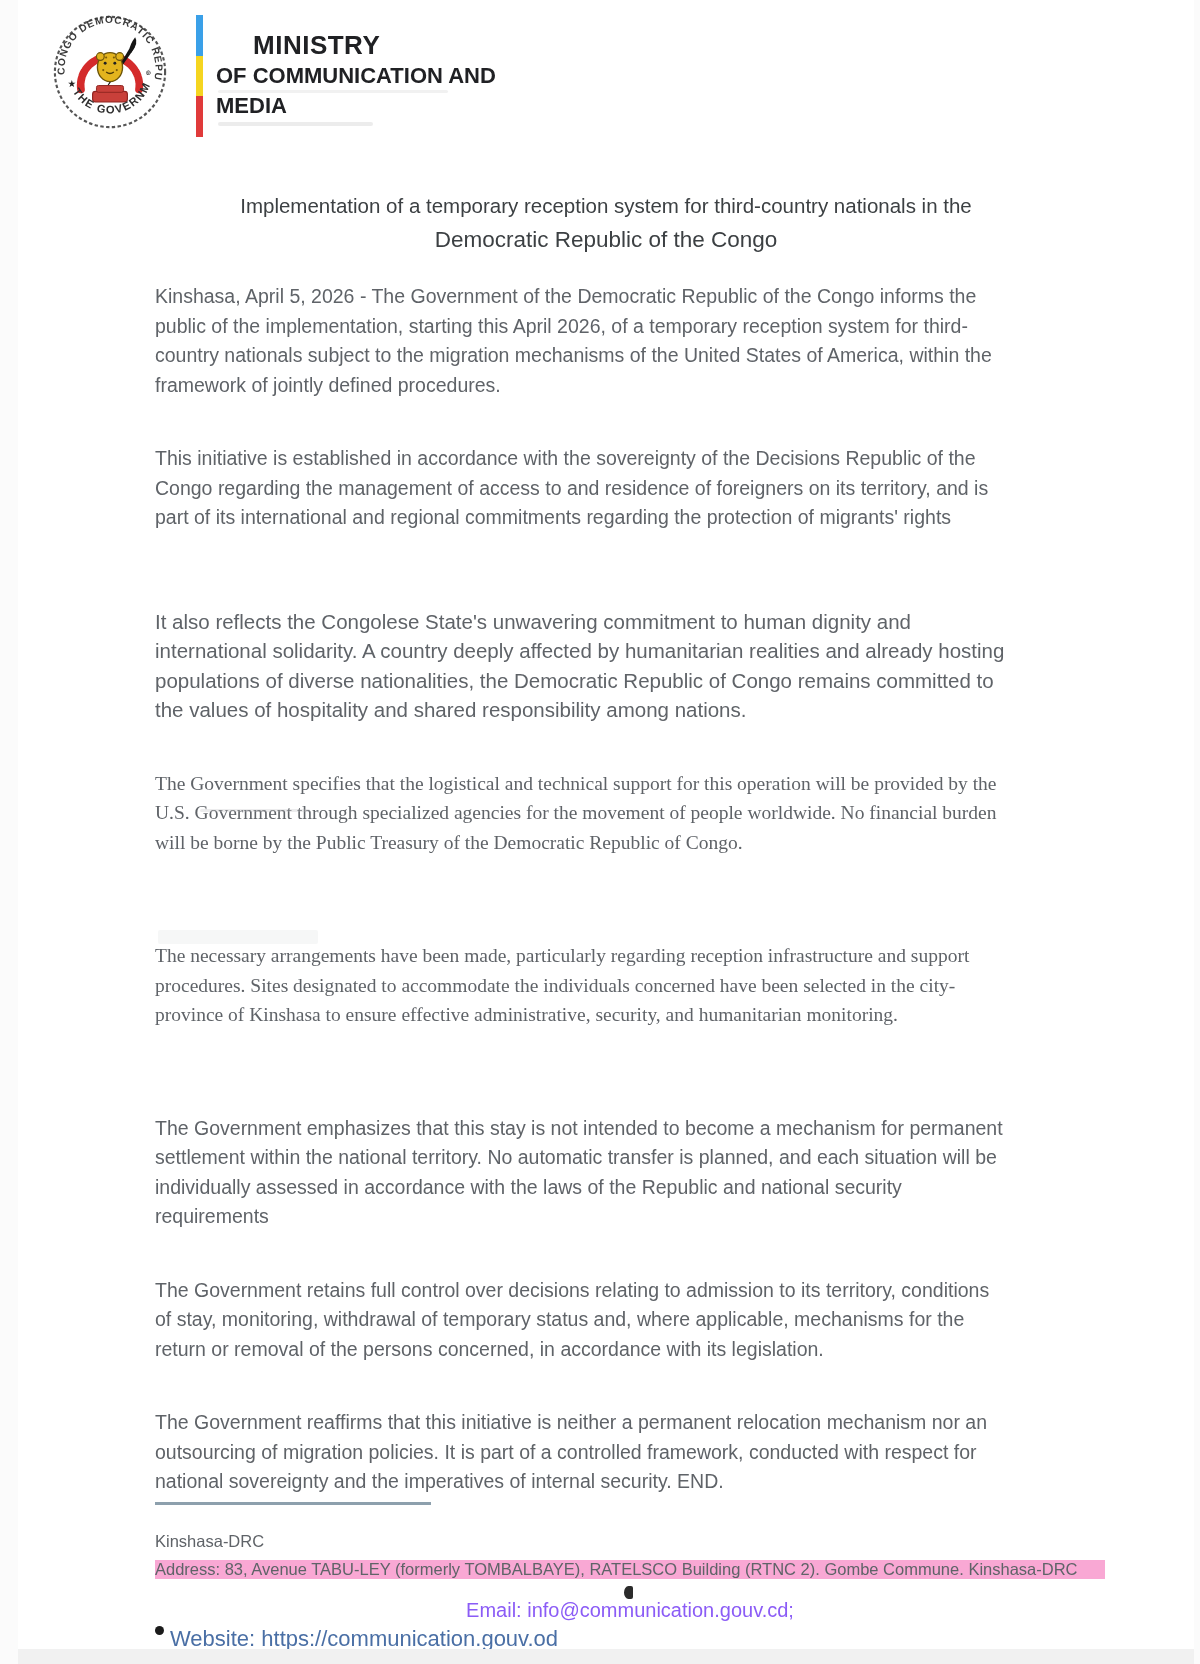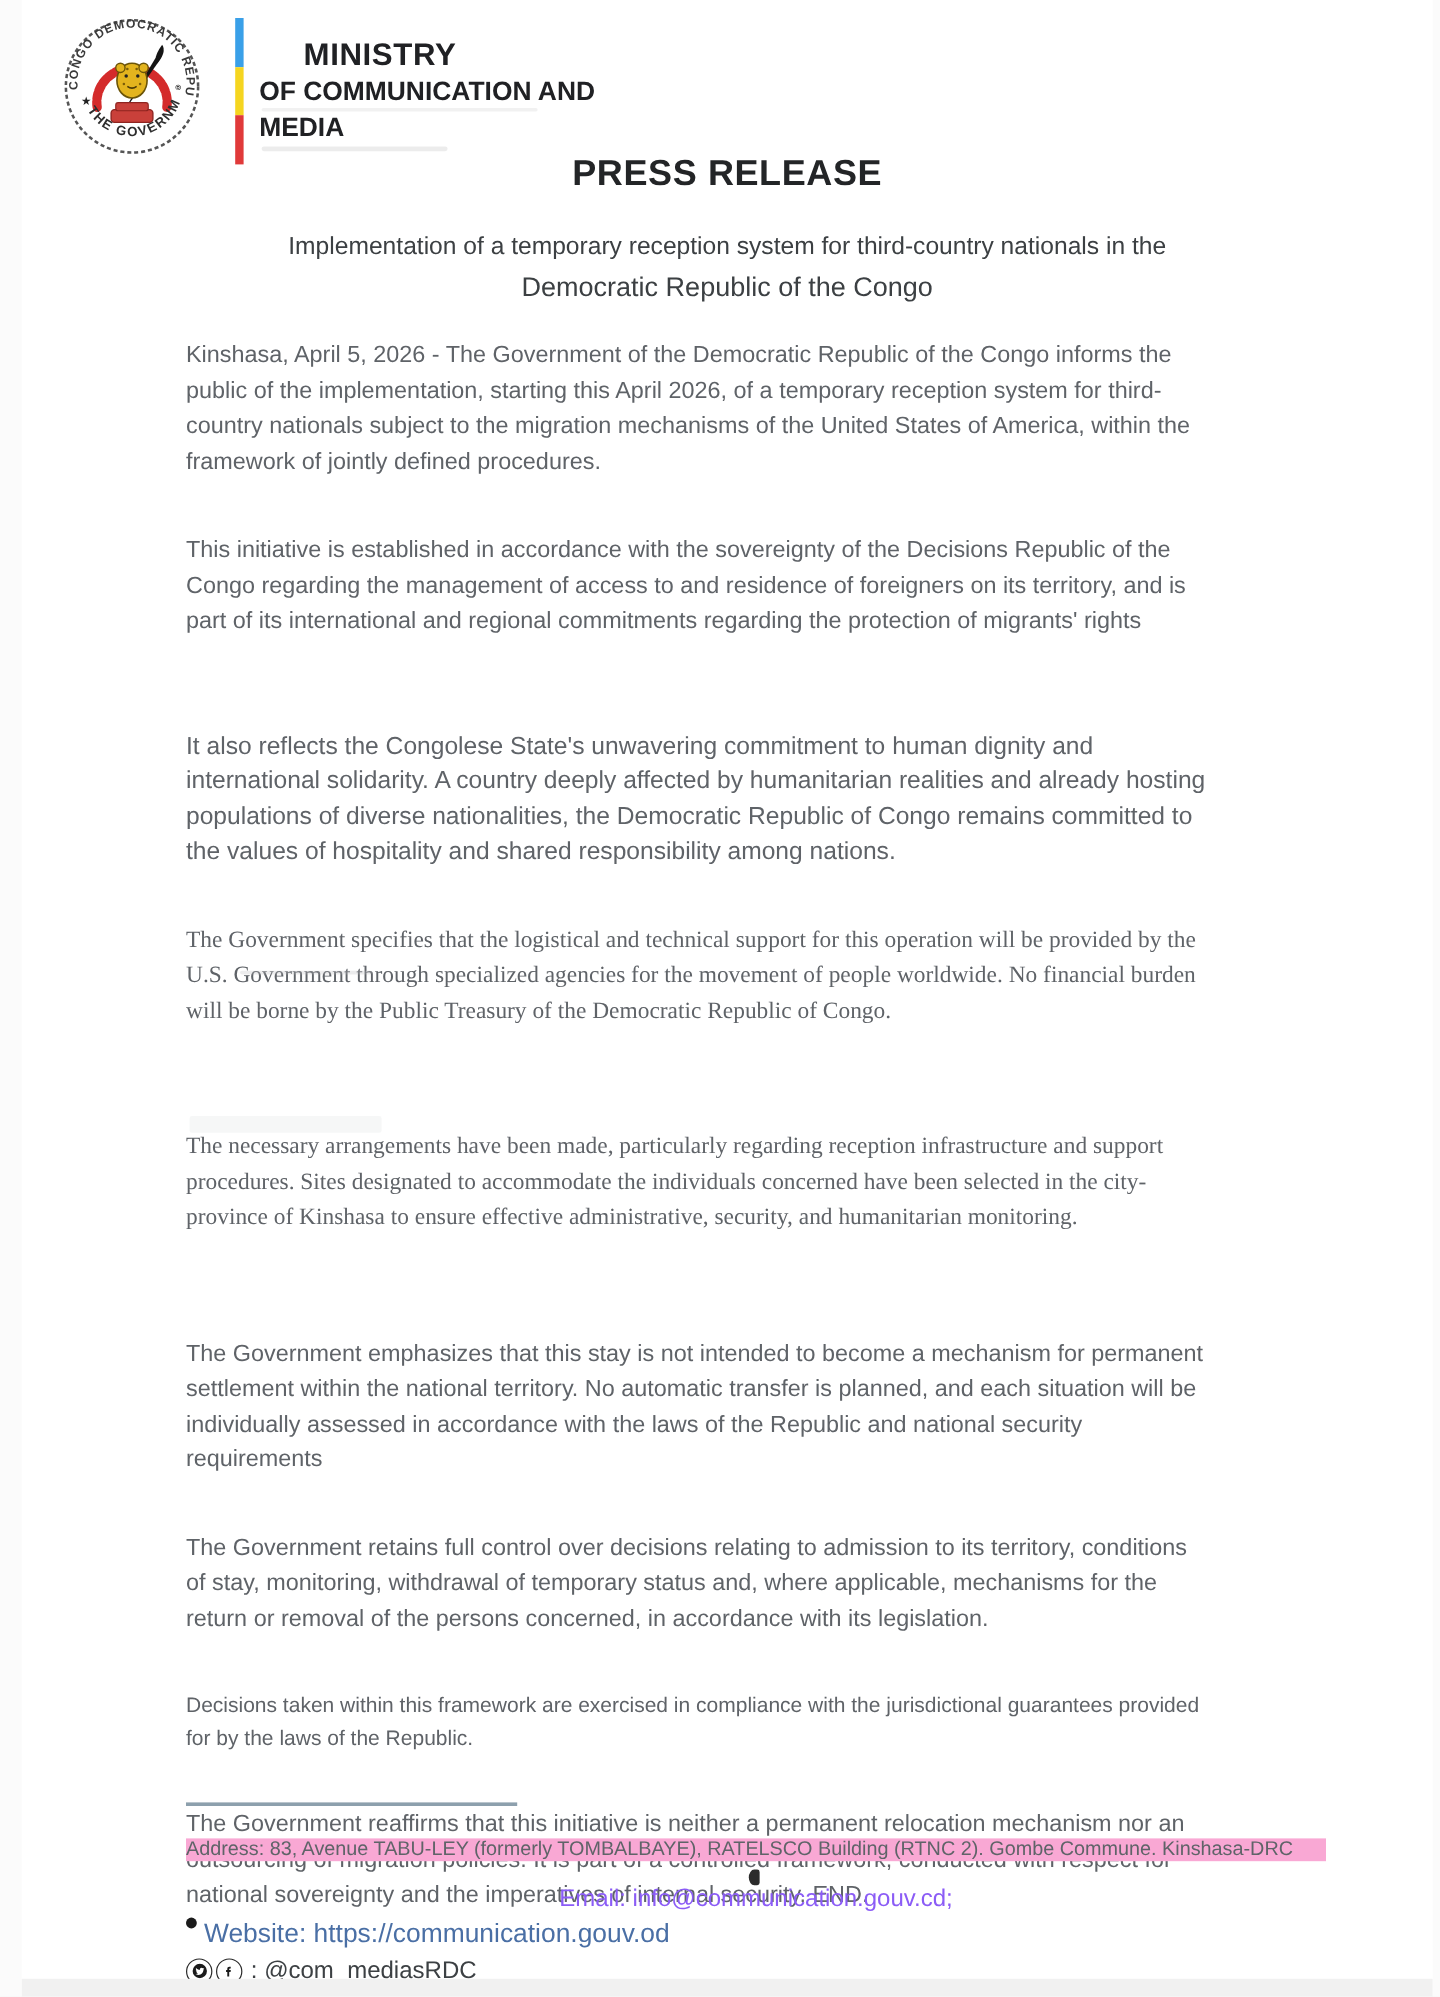--- a/index.html
+++ b/index.html
@@ -123,41 +123,40 @@
 
     <div class="ministry">
       <div class="m1">MINISTRY</div>
       <div class="m2">OF COMMUNICATION AND</div>
       <div class="m3">MEDIA</div>
     </div>
     <div class="smudge s1"></div>
     <div class="smudge s2"></div>
   </div>
 
-  <div class="title">PRESS RELEASE</div>
   <div class="subtitle1">Implementation of a temporary reception system for third-country nationals in the</div>
   <div class="subtitle2">Democratic Republic of the Congo</div>
 
   <div class="body">
     <div class="remnant r2"></div>
     <div class="remnant r4"></div>
     <p>Kinshasa, April 5, 2026 - The Government of the Democratic Republic of the Congo informs the public of the implementation, starting this April 2026, of a temporary reception system for third-country nationals subject to the migration mechanisms of the United States of America, within the framework of jointly defined procedures.</p>
     <p class="gap-lg">This initiative is established in accordance with the sovereignty of the Decisions Republic of the Congo regarding the management of access to and residence of foreigners on its territory, and is part of its international and regional commitments regarding the protection of migrants' rights</p>
     <p class="sz-lg">It also reflects the Congolese State's unwavering commitment to human dignity and international solidarity. A country deeply affected by humanitarian realities and already hosting populations of diverse nationalities, the Democratic Republic of Congo remains committed to the values of hospitality and shared responsibility among nations.</p>
     <p class="gap-xl">The Government specifies that the logistical and technical support for this operation will be provided by the U.S. Government through specialized agencies for the movement of people worldwide. No financial burden will be borne by the Public Treasury of the Democratic Republic of Congo.</p>
     <p class="gap-xl">The necessary arrangements have been made, particularly regarding reception infrastructure and support procedures. Sites designated to accommodate the individuals concerned have been selected in the city-province of Kinshasa to ensure effective administrative, security, and humanitarian monitoring.</p>
     <p>The Government emphasizes that this stay is not intended to become a mechanism for permanent settlement within the national territory. No automatic transfer is planned, and each situation will be individually assessed in accordance with the laws of the Republic and national security requirements</p>
     <p>The Government retains full control over decisions relating to admission to its territory, conditions of stay, monitoring, withdrawal of temporary status and, where applicable, mechanisms for the return or removal of the persons concerned, in accordance with its legislation.</p>
-    <p class="sz-sm">Decisions taken within this framework are exercised in compliance with the jurisdictional guarantees provided for by the laws of the Republic.</p>
     <p>The Government reaffirms that this initiative is neither a permanent relocation mechanism nor an outsourcing of migration policies. It is part of a controlled framework, conducted with respect for national sovereignty and the imperatives of internal security. END.</p>
   </div>
 
   <div class="divider"></div>
 
   <div class="footer">
+    <div class="loc">Kinshasa-DRC</div>
     <div class="addr">Address: 83, Avenue TABU-LEY (formerly TOMBALBAYE), RATELSCO Building (RTNC 2). Gombe Commune. Kinshasa-DRC</div>
 
     <div class="email-row">
       <span class="email-icon"></span>
       <span>Email: info@communication.gouv.cd;</span>
     </div>
 
     <div class="web-row">
       <span class="web-dot"></span>
       <span class="web-link" style="color: rgb(74, 111, 165);">Website: https://communication.gouv.od</span>

